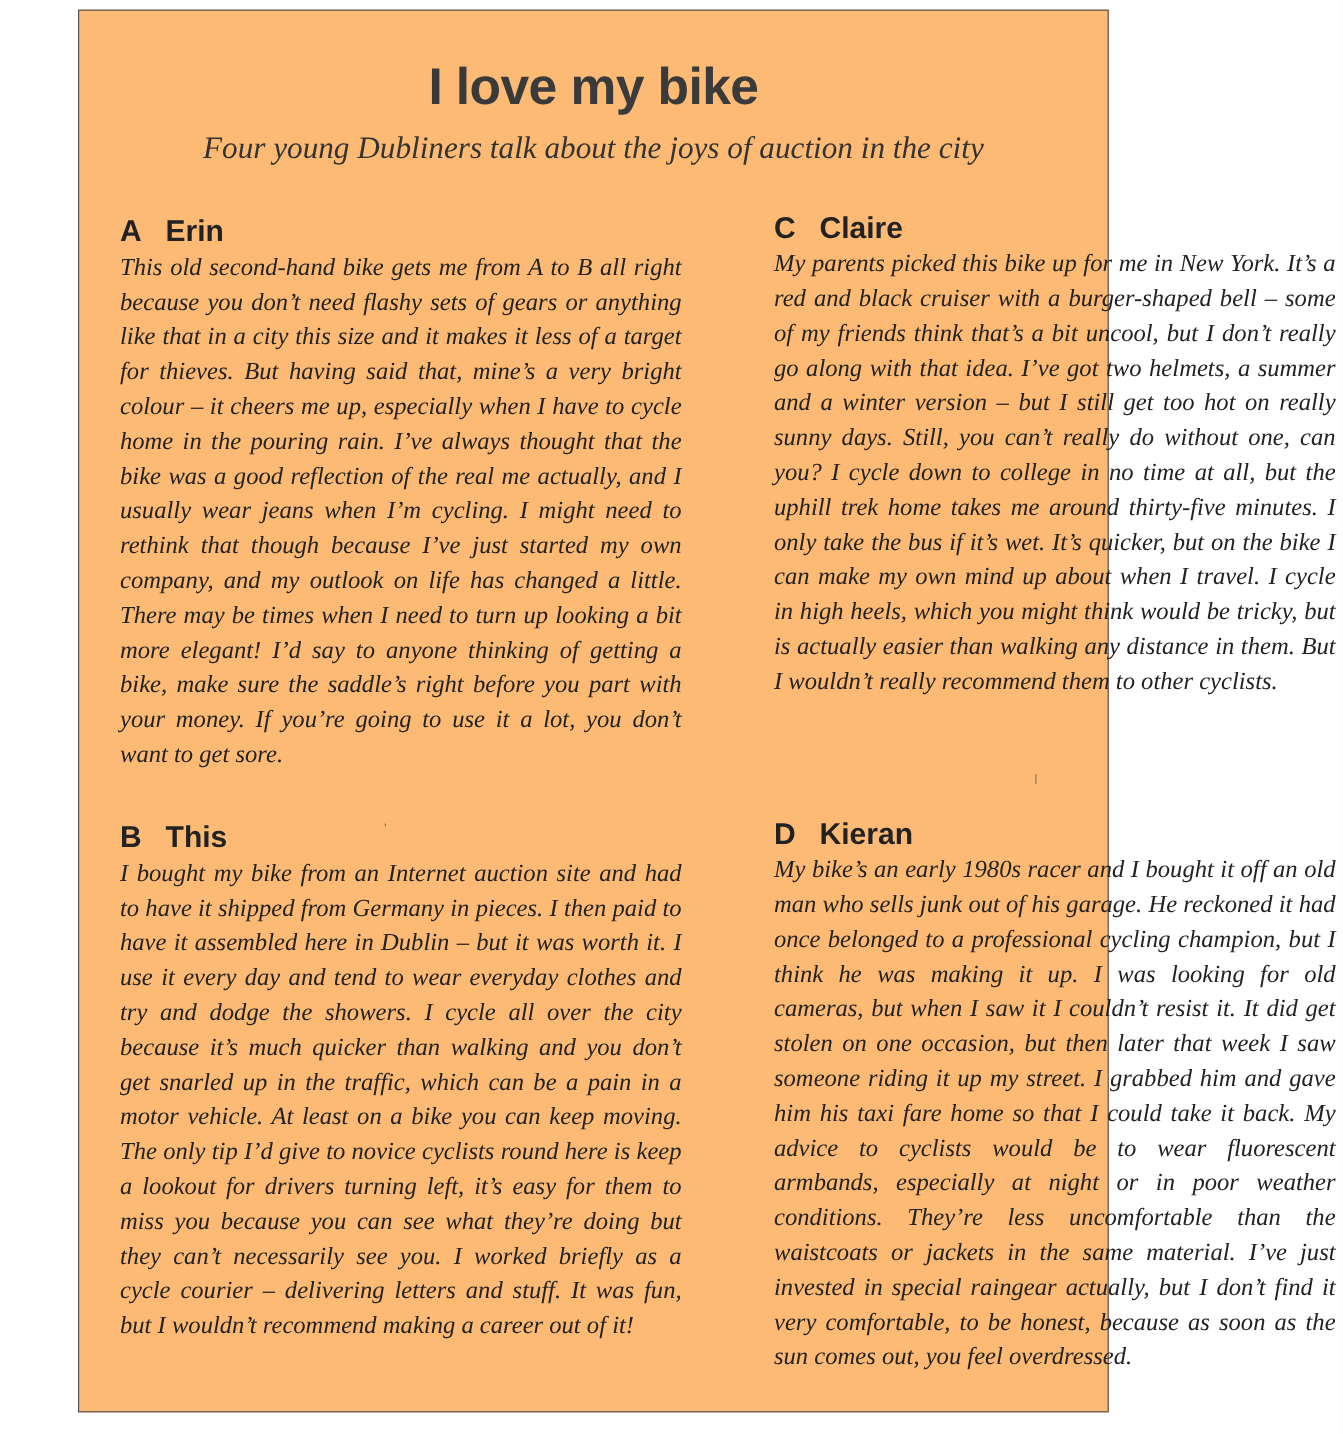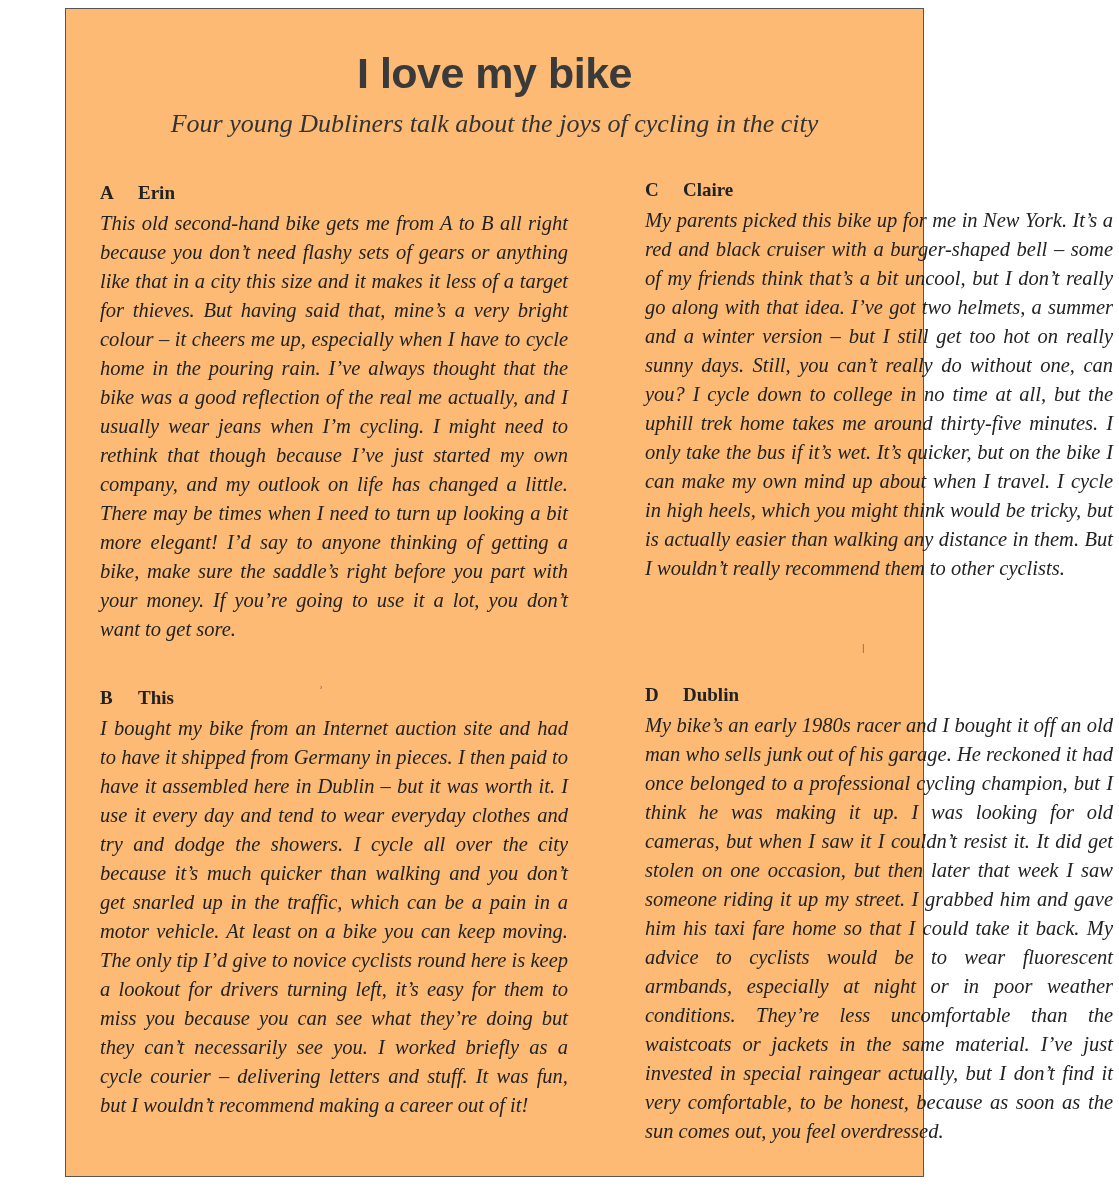--- a/index.html
+++ b/index.html
@@ -17,39 +17,39 @@
     position: absolute; left: 0; right: 0; top: 100px; text-align: center;
     font-family: "Liberation Serif", serif; font-style: italic;
     font-size: 26px; color: #333; margin: 0;
   }
   .section { position: absolute; width: 468px; }
   .sec-a { left: 34px; top: 170px; }
   .sec-b { left: 34px; top: 675px; }
   .sec-c { left: 579px; top: 167px; }
   .sec-d { left: 579px; top: 672px; }
   .heading {
-    font-family: Liberation Serif, serif; font-weight: bold; font-size: 19px;
+    font-family: Liberation Sans, sans-serif; font-weight: bold; font-size: 25px;
     color: #222; margin: 0 0 2px 0; line-height: 28px;
   }
   .heading .letter { display: inline-block; width: 38px; }
   .body-text {
     font-family: "Liberation Serif", serif; font-size: 20.5px; color: #222;
     line-height: 29px; text-align: justify; margin: 0; hyphens: none; font-style: italic;
   }
   .mark {
     position: absolute; font-family: "Liberation Serif", serif; color: #444;
     font-size: 12px;
   }
 </style>
 </head>
 <body>
 
 <div class="frame">
   <h1 class="title">I love my bike</h1>
-  <p class="subtitle">Four young Dubliners talk about the joys of cycling in the city</p>
+  <p class="subtitle">Four young Dubliners talk about the joys of auction in the city</p>
 
   <div class="section sec-a">
     <div class="heading">
       <span class="letter">A</span><span>Erin</span>
     </div>
     <p class="body-text">This old second-hand bike gets me from A to B all right because you don’t need flashy sets of gears or anything like that in a city this size and it makes it less of a target for thieves. But having said that, mine’s a very bright colour – it cheers me up, especially when I have to cycle home in the pouring rain. I’ve always thought that the bike was a good reflection of the real me actually, and I usually wear jeans when I’m cycling. I might need to rethink that though because I’ve just started my own company, and my outlook on life has changed a little. There may be times when I need to turn up looking a bit more elegant! I’d say to anyone thinking of getting a bike, make sure the saddle’s right before you part with your money. If you’re going to use it a lot, you don’t want to get sore.</p>
   </div>
 
   <div class="section sec-b">
     <div class="heading">
@@ -60,20 +60,20 @@
 
   <div class="section sec-c">
     <div class="heading">
       <span class="letter">C</span><span>Claire</span>
     </div>
     <p class="body-text">My parents picked this bike up for me in New York. It’s a red and black cruiser with a burger-shaped bell – some of my friends think that’s a bit uncool, but I don’t really go along with that idea. I’ve got two helmets, a summer and a winter version – but I still get too hot on really sunny days. Still, you can’t really do without one, can you? I cycle down to college in no time at all, but the uphill trek home takes me around thirty-five minutes. I only take the bus if it’s wet. It’s quicker, but on the bike I can make my own mind up about when I travel. I cycle in high heels, which you might think would be tricky, but is actually easier than walking any distance in them. But I wouldn’t really recommend them to other cyclists.</p>
   </div>
 
   <div class="section sec-d">
     <div class="heading">
-      <span class="letter">D</span><span>Dublin</span>
+      <span class="letter">D</span><span>Kieran</span>
     </div>
     <p class="body-text">My bike’s an early 1980s racer and I bought it off an old man who sells junk out of his garage. He reckoned it had once belonged to a professional cycling champion, but I think he was making it up. I was looking for old cameras, but when I saw it I couldn’t resist it. It did get stolen on one occasion, but then later that week I saw someone riding it up my street. I grabbed him and gave him his taxi fare home so that I could take it back. My advice to cyclists would be to wear fluorescent armbands, especially at night or in poor weather conditions. They’re less uncomfortable than the waistcoats or jackets in the same material. I’ve just invested in special raingear actually, but I don’t find it very comfortable, to be honest, because as soon as the sun comes out, you feel overdressed.</p>
   </div>
 
   <span class="mark" style="left:253px; top:675px;">ʾ</span>
   <span class="mark" style="left:796px; top:633px;">ǀ</span>
 </div>
 
 </body></html>

